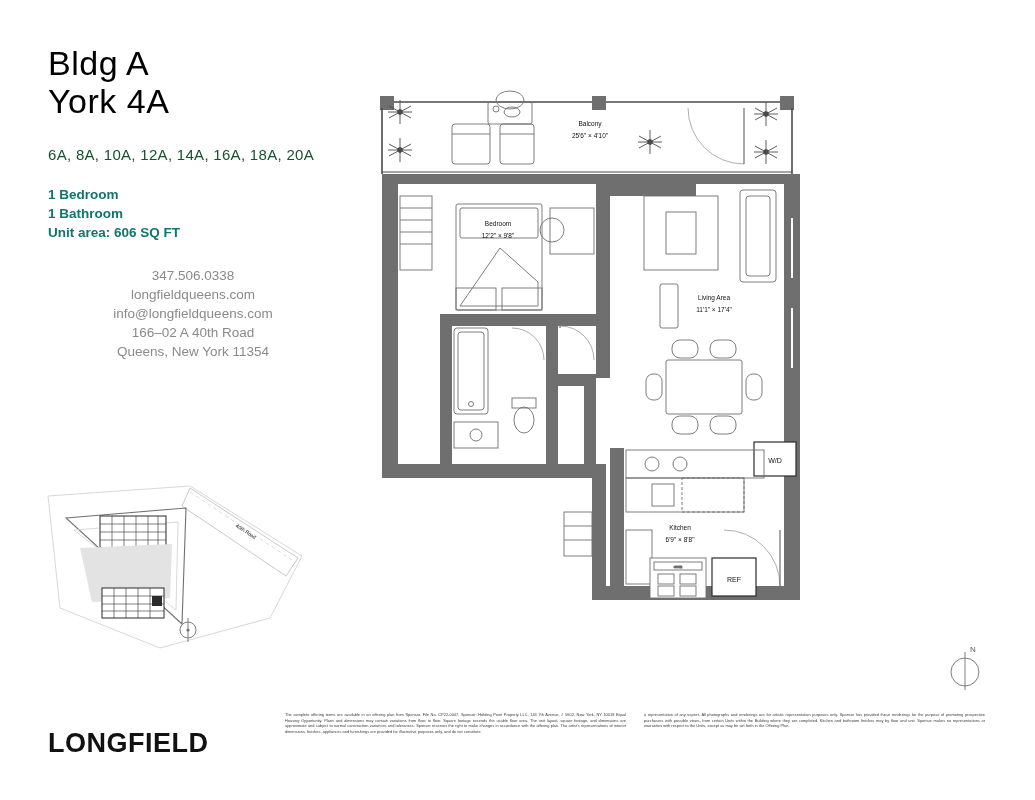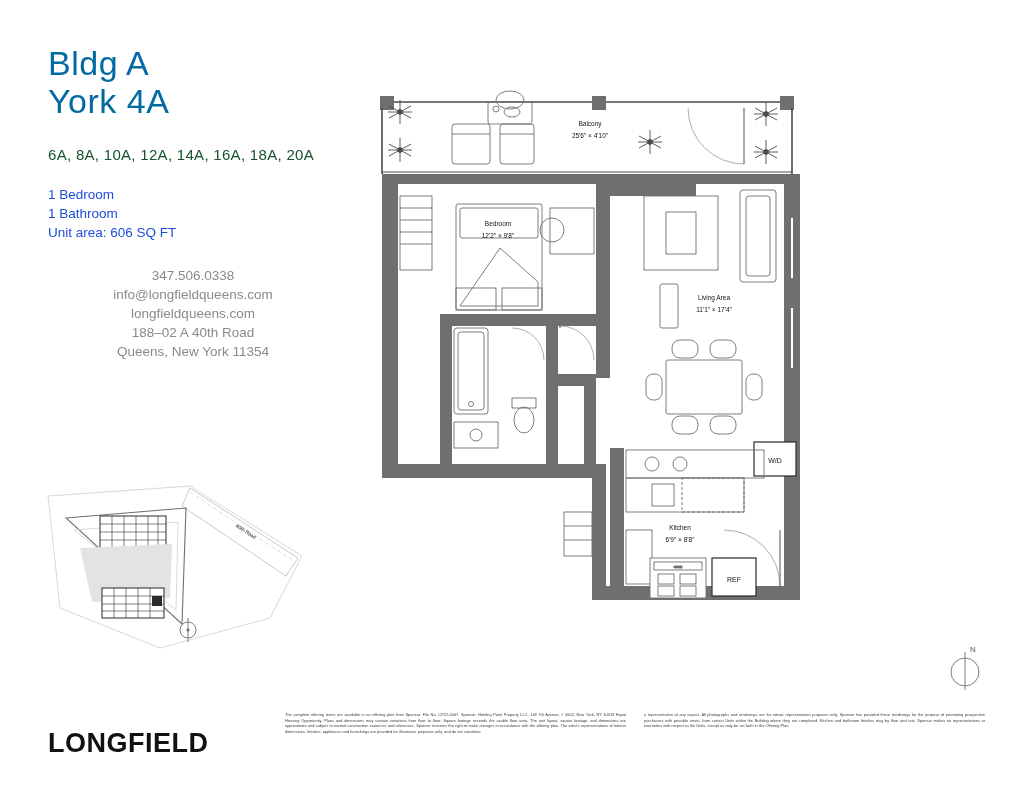--- a/index.html
+++ b/index.html
@@ -21,34 +21,35 @@
     position: absolute;
     left: 48px;
     top: 44px;
     width: 290px;
   }
   .title {
     font-size: 34px;
     line-height: 38px;
     font-weight: 400;
     letter-spacing: 0.5px;
-    color: #0369a1;
+    color: #000000;
     margin: 0;
   }
   .unit-list {
     margin-top: 26px;
     font-size: 15px;
     letter-spacing: 0.3px;
     color: #14532d;
   }
   .specs {
     margin-top: 22px;
     font-size: 13.5px;
     line-height: 19px;
-    color: #1d4ed8;
+    color: #0f766e;
+    font-weight: bold;
   }
   .contact {
     margin-top: 24px;
     font-size: 13.5px;
     line-height: 19px;
     color: #8a8a8a;
     text-align: center;
   }
 
   
@@ -130,23 +131,23 @@
     <span>York 4A</span>
   </h1>
   <div class="unit-list">6A, 8A, 10A, 12A, 14A, 16A, 18A, 20A</div>
   <div class="specs">
     <div>1 Bedroom</div>
     <div>1 Bathroom</div>
     <div>Unit area: 606 SQ FT</div>
   </div>
   <div class="contact">
     <div>347.506.0338</div>
+    <div>longfieldqueens.com</div>
     <div>info@longfieldqueens.com</div>
-    <div>longfieldqueens.com</div>
-    <div>188–02 A 40th Road</div>
+    <div>166–02 A 40th Road</div>
     <div>Queens, New York 11354</div>
   </div>
 </div>
 
 <div class="sitemap">
   <svg width="270" height="180" viewBox="0 0 270 180">
 
     <path d="M8 18 L150 8 L262 78 L230 140 L120 170 L20 130 Z" fill="#ffffff" stroke="#d8d8d8" stroke-width="1"></path>
 
     <path d="M150 10 L258 80 L246 98 L142 28 Z" fill="#ffffff" stroke="#c9c9c9" stroke-width="1"></path>

